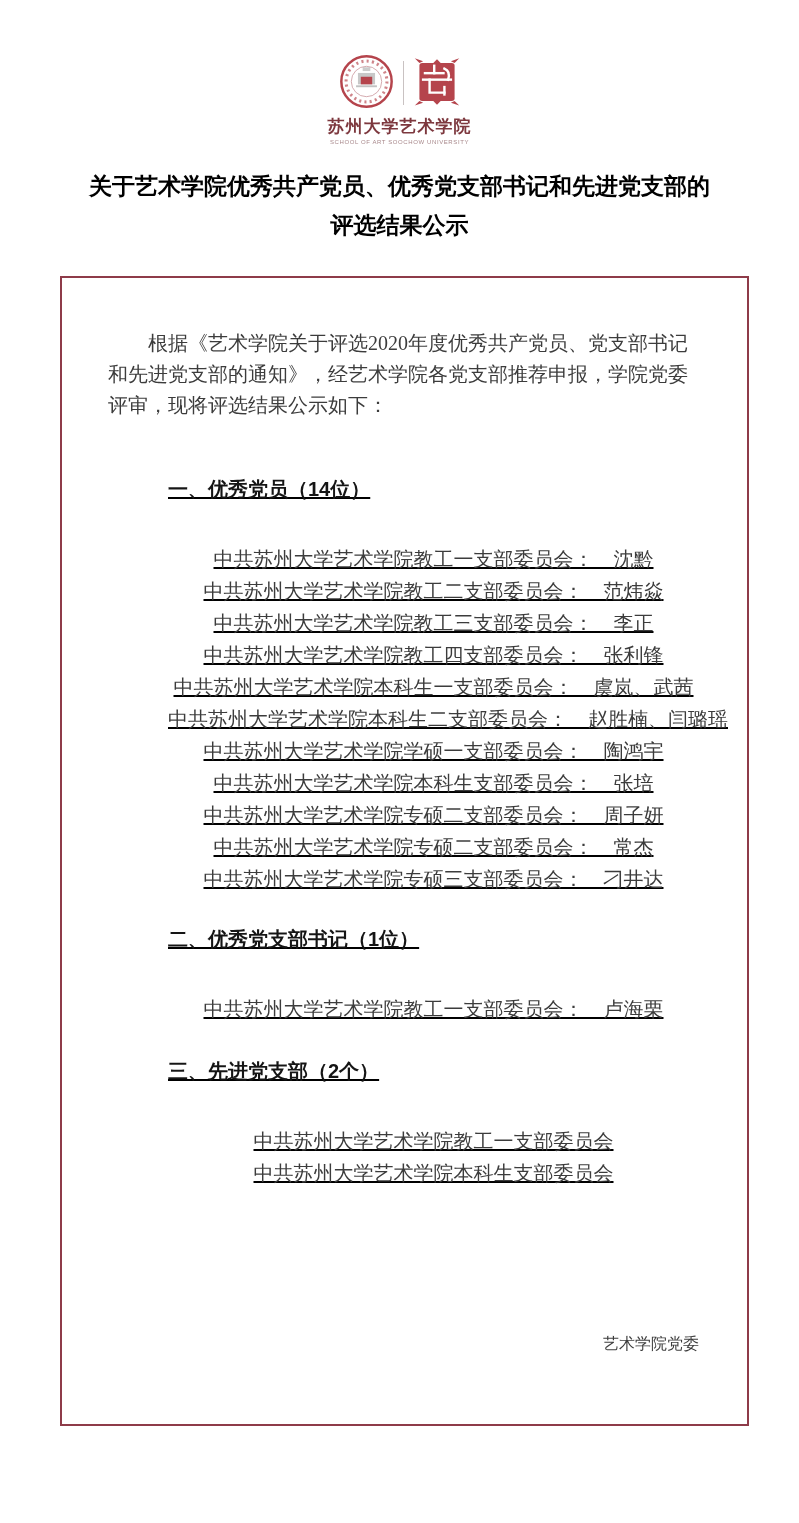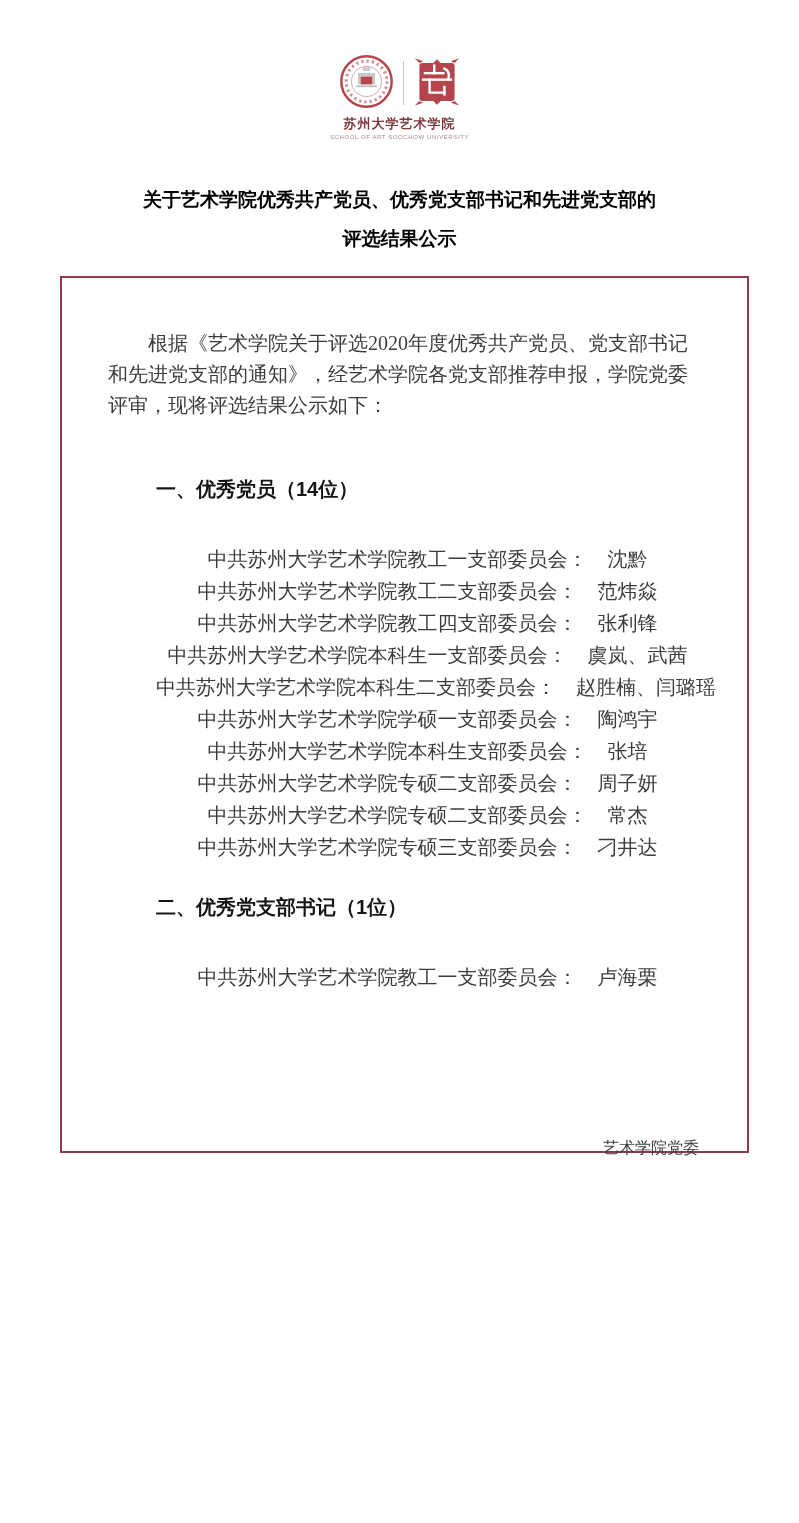--- a/index.html
+++ b/index.html
@@ -28,67 +28,68 @@
     height: 58px;
   }
   .logo-divider {
     width: 1px;
     height: 44px;
     background: #c9c2c2;
   }
   .logo-cn {
     margin-top: 3px;
     font-family: "Liberation Sans", sans-serif;
-    font-size: 13px;
+    font-size: 17px;
     font-weight: bold;
     letter-spacing: 1px;
     color: #7d383e;
   }
   .logo-en {
     margin-top: 1px;
     font-family: "Liberation Sans", sans-serif;
     font-size: 6px;
     letter-spacing: 0.6px;
     color: #a8888b;
   }
 
   
   .doc-title {
-    margin: 40px 40px 0 40px;
-    font-family: "Liberation Sans", sans-serif;
-    font-size: 19px;
+    margin: 22px 40px 0 40px;
+    font-family: "Liberation Sans", sans-serif;
+    font-size: 23px;
     font-weight: 800;
     line-height: 39px;
     color: #000000;
     text-align: center;
   }
 
   
   .notice-box {
     box-sizing: border-box;
     position: absolute;
     left: 60px;
     top: 276px;
     width: 689px;
-    height: 877px;
+    height: 1150px;
     border: 2px solid #8e3b49;
     padding: 50px 48px 0 46px;
     background: #ffffff;
   }
 
   .intro {
     margin: 0;
     font-size: 20px;
     line-height: 31px;
     color: #3c3c3c;
     text-indent: 2em;
   }
 
   .section {
-    margin-left: 48px;
+    margin-left: 60px;
+    text-decoration: underline;
   }
   .section-heading {
     margin: 0;
     font-family: "Liberation Sans", sans-serif;
     font-size: 20px;
     font-weight: bold;
     line-height: 24px;
     color: #151515;
   }
   .section-1 .section-heading { margin-top: 56px; }
@@ -165,35 +166,43 @@
 </h1>
 
 <div class="notice-box">
   <p class="intro">根据《艺术学院关于评选2020年度优秀共产党员、党支部书记和先进党支部的通知》，经艺术学院各党支部推荐申报，学院党委评审，现将评选结果公示如下：</p>
 
   <div class="section section-1">
     <h2 class="section-heading">一、优秀党员（14位）</h2>
     <div class="award-list">
       <div class="award-item">中共苏州大学艺术学院教工一支部委员会：　沈黔</div>
       <div class="award-item">中共苏州大学艺术学院教工二支部委员会：　范炜焱</div>
+      <div class="award-item">中共苏州大学艺术学院教工三支部委员会：　李正</div>
       <div class="award-item">中共苏州大学艺术学院教工四支部委员会：　张利锋</div>
       <div class="award-item">中共苏州大学艺术学院本科生一支部委员会：　虞岚、武茜</div>
       <div class="award-item">中共苏州大学艺术学院本科生二支部委员会：　赵胜楠、闫璐瑶</div>
       <div class="award-item">中共苏州大学艺术学院学硕一支部委员会：　陶鸿宇</div>
       <div class="award-item">中共苏州大学艺术学院本科生支部委员会：　张培</div>
       <div class="award-item">中共苏州大学艺术学院专硕二支部委员会：　周子妍</div>
       <div class="award-item">中共苏州大学艺术学院专硕二支部委员会：　常杰</div>
       <div class="award-item">中共苏州大学艺术学院专硕三支部委员会：　刁井达</div>
     </div>
   </div>
 
   <div class="section section-2">
     <h2 class="section-heading">二、优秀党支部书记（1位）</h2>
     <div class="award-list">
       <div class="award-item">中共苏州大学艺术学院教工一支部委员会：　卢海栗</div>
     </div>
   </div>
 
+  <div class="section section-3">
+    <h2 class="section-heading">三、先进党支部（2个）</h2>
+    <div class="award-list">
+      <div class="award-item">中共苏州大学艺术学院教工一支部委员会</div>
+      <div class="award-item">中共苏州大学艺术学院本科生支部委员会</div>
+    </div>
+  </div>
 
   <div class="signature">
     <div>艺术学院党委</div>
   </div>
 </div>
 
 </body></html>

